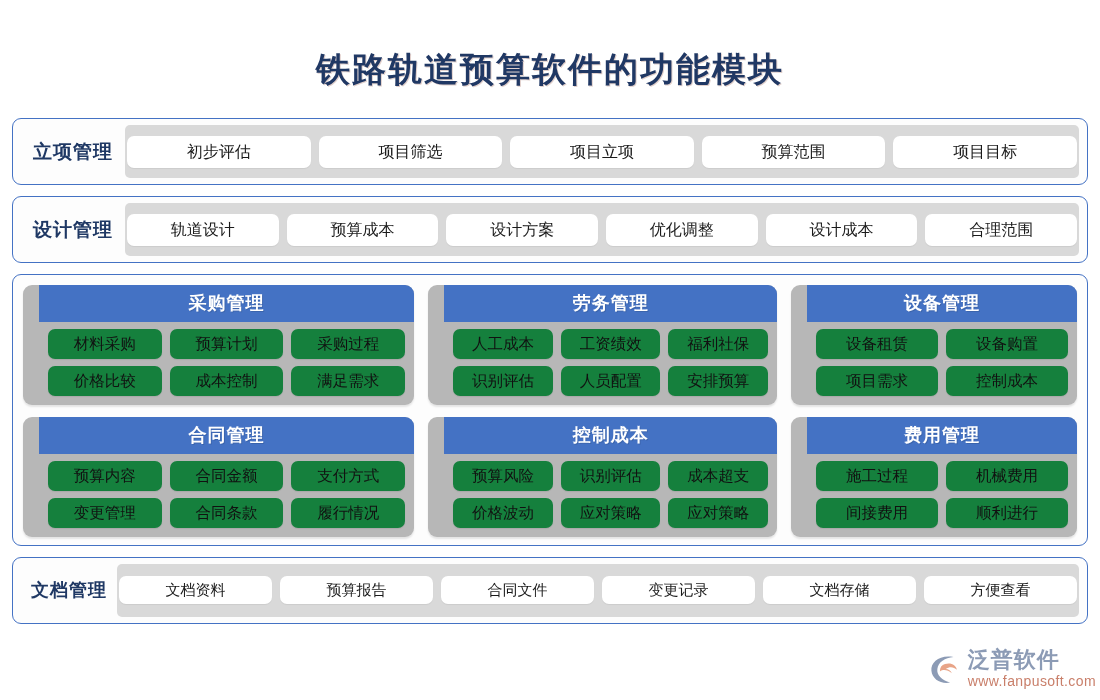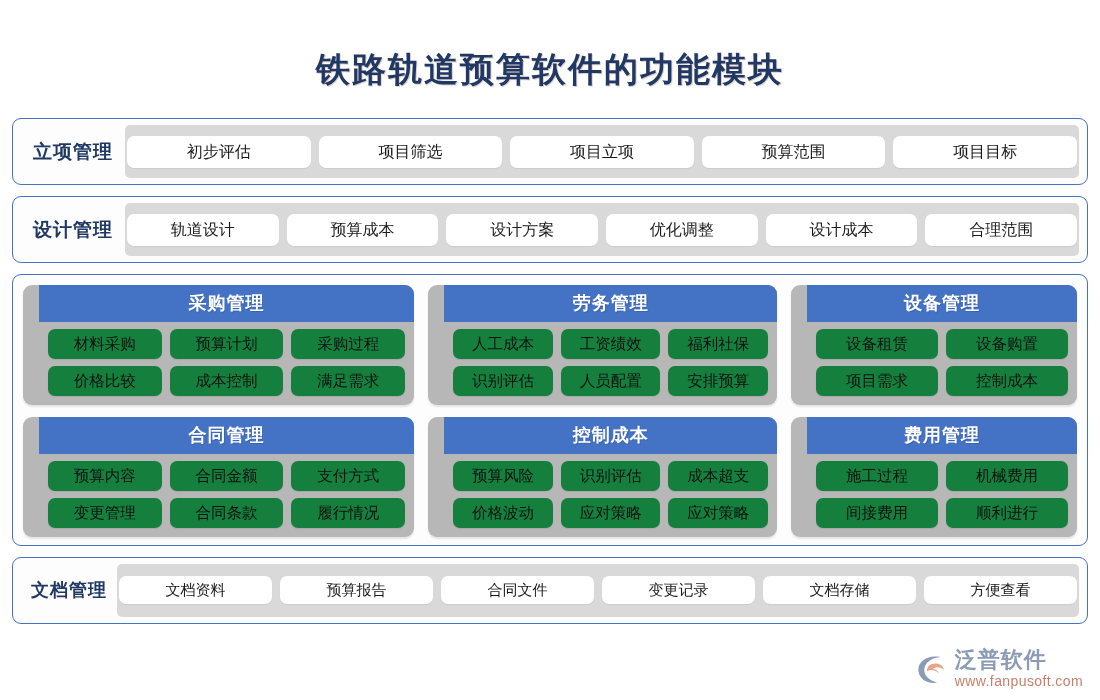--- a/index.html
+++ b/index.html
@@ -129,21 +129,21 @@
     padding: 6px 2px;
     white-space: nowrap;
     line-height: 1.15;
     box-shadow: 0 1px 1px rgba(0,0,0,0.08);
   }
   .panel.two-col .chip { font-size: 15.5px; }
 
   
   .footer-logo {
     position: absolute;
-    right: 17px;
+    right: 4px;
     bottom: 12px;
     display: flex;
     align-items: center;
     gap: 6px;
   }
   .logo-mark {
     width: 34px;
     height: 34px;
     flex: 0 0 auto;
   }

